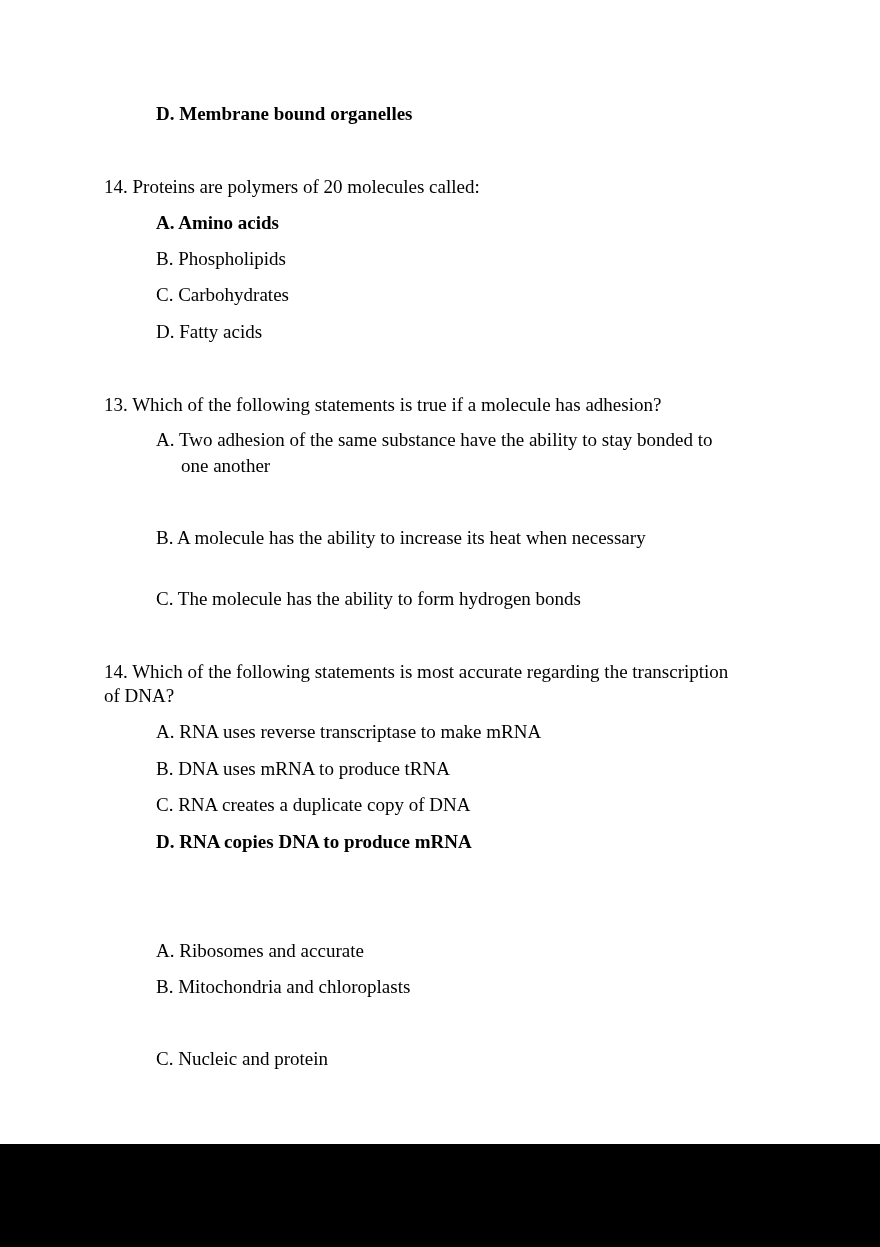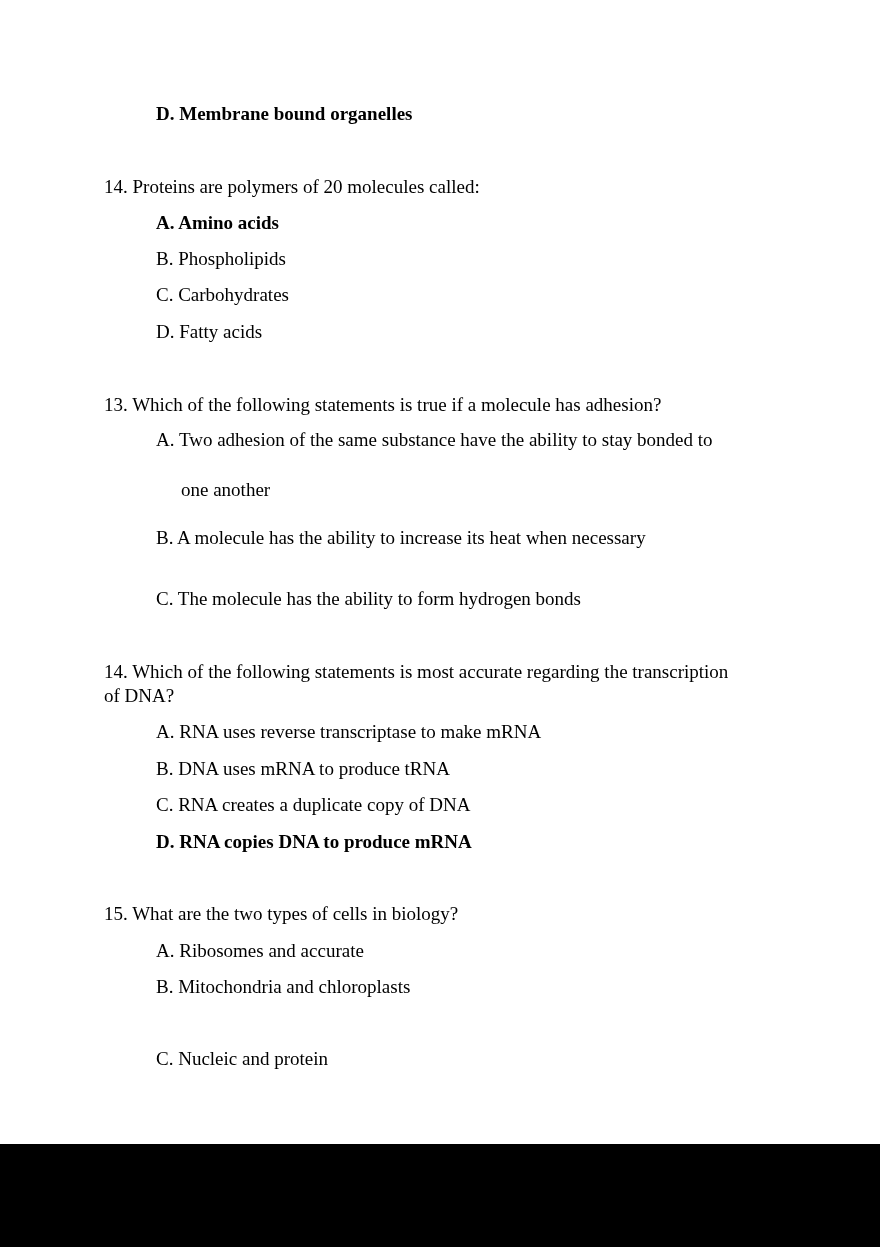--- a/index.html
+++ b/index.html
@@ -9,21 +9,21 @@
       font-family: "Liberation Serif", "DejaVu Serif", serif;
       color: #000;
     }
     .page { position: absolute; left: 0; top: 0; width: 880px; height: 880px; background: #fff; }
     .footer-bar { position: absolute; left: 0; top: 1144px; width: 880px; height: 103px; background: #000; }
     .line {
       position: absolute; font-size: 19px; line-height: 24px; white-space: nowrap;
     }
     .q { left: 104px; }
     .opt { left: 156px; }
-    .cont { left: 181px; margin-top: 24px; }
+    .cont { left: 181px; }
     .b { font-weight: bold; }
   </style>
 </head>
 <body>
 
 <div class="page">
 
   <div class="line opt b" style="top:102px">D. Membrane bound organelles</div>
 
   <div class="line q" style="top:175px">14. Proteins are polymers of 20 molecules called:</div>
@@ -38,20 +38,19 @@
   <div class="line opt" style="top:526px">B. A molecule has the ability to increase its heat when necessary</div>
   <div class="line opt" style="top:587px">C. The molecule has the ability to form hydrogen bonds</div>
 
   <div class="line q" style="top:660px">14. Which of the following statements is most accurate regarding the transcription</div>
   <div class="line q" style="top:684px">of DNA?</div>
   <div class="line opt" style="top:720px">A. RNA uses reverse transcriptase to make mRNA</div>
   <div class="line opt" style="top:757px">B. DNA uses mRNA to produce tRNA</div>
   <div class="line opt" style="top:793px">C. RNA creates a duplicate copy of DNA</div>
   <div class="line opt b" style="top:830px">D. RNA copies DNA to produce mRNA</div>
 
-  <div class="line q" style="top:902px">15. What are the two types of cells in biology?</div>
   <div class="line opt" style="top:939px">A. Ribosomes and accurate</div>
   <div class="line opt" style="top:975px">B. Mitochondria and chloroplasts</div>
   <div class="line opt" style="top:1047px">C. Nucleic and protein</div>
 
 </div>
 
 <div class="footer-bar"></div>
 
 </body></html>

